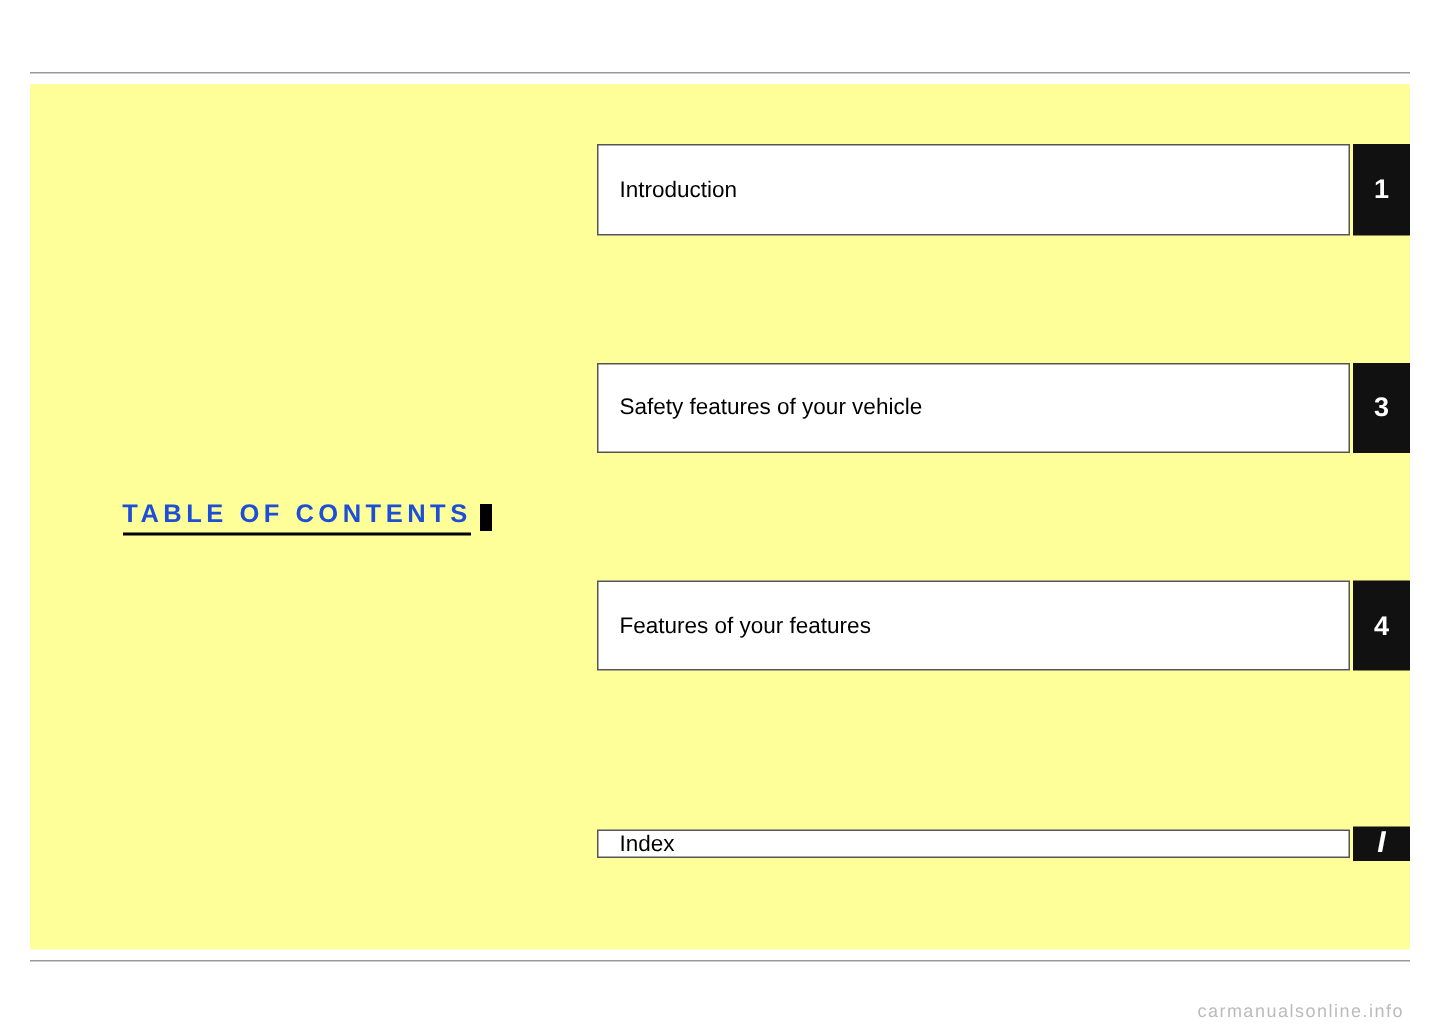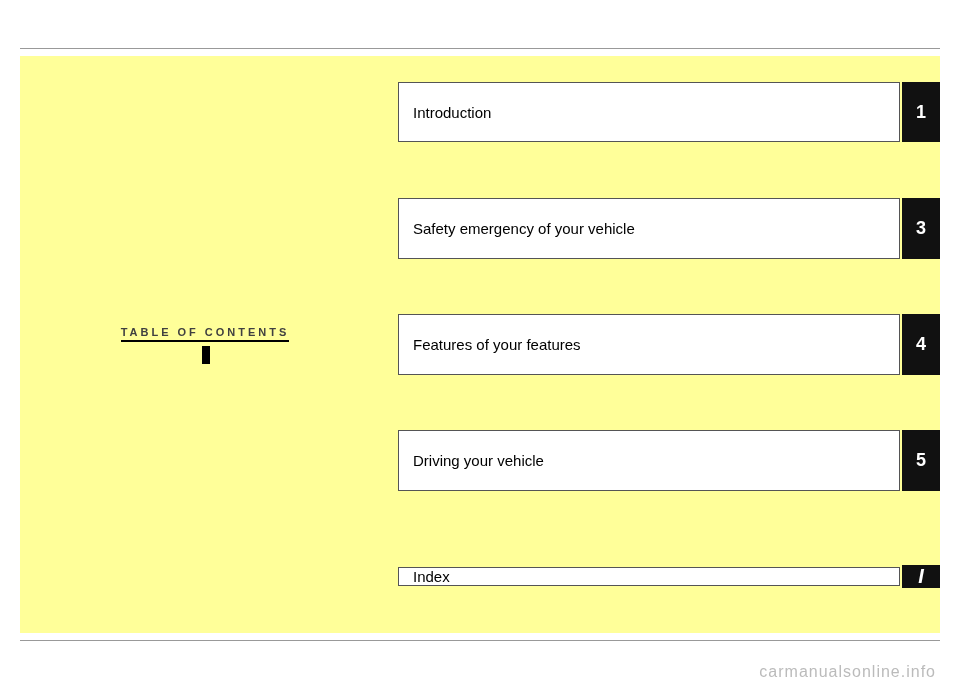--- a/index.html
+++ b/index.html
@@ -49,29 +49,28 @@
       background: #ffff99;
       width: 370px;
       flex-shrink: 0;
       display: flex;
       align-items: center;
       justify-content: center;
       position: relative;
     }
 
     .toc-title {
-      font-size: 11px;
+      font-size: 17px;
       font-weight: bold;
       letter-spacing: 3px;
-      color: #404040;
+      color: #1d4ed8;
       text-transform: uppercase;
       display: flex;
       align-items: center;
       gap: 4px;
-      flex-direction: column;
     }
 
     .toc-title-underline {
       border-bottom: 2px solid #000;
       padding-bottom: 2px;
     }
 
     .toc-cursor {
       display: inline-block;
       width: 8px;
@@ -130,21 +129,21 @@
 
     .toc-item-number.index-num {
       font-style: italic;
       font-size: 20px;
     }
 
     .watermark {
       position: absolute;
       bottom: 8px;
       right: 24px;
-      font-size: 16px;
+      font-size: 12px;
       color: #bbb;
       letter-spacing: 1px;
     }
   </style>
 </head>
 <body>
 
 <div class="top-line"></div>
 <div class="bottom-line"></div>
 
@@ -155,30 +154,26 @@
       <span class="toc-cursor"></span>
     </div>
   </div>
 
   <div class="right-panel" id="toc-list">
   <div class="toc-row">
         <div class="toc-item-label">Introduction</div>
         <div class="toc-item-number">1</div>
       </div>
       <div class="toc-row">
-        <div class="toc-item-label">Safety emergency of your vehicle</div>
+        <div class="toc-item-label">Safety features of your vehicle</div>
         <div class="toc-item-number">3</div>
       </div>
       <div class="toc-row">
         <div class="toc-item-label">Features of your features</div>
         <div class="toc-item-number">4</div>
-      </div>
-      <div class="toc-row">
-        <div class="toc-item-label">Driving your vehicle</div>
-        <div class="toc-item-number">5</div>
       </div>
       <div class="toc-row">
         <div class="toc-item-label">Index</div>
         <div class="toc-item-number index-num">I</div>
       </div>
     </div>
 </div>
 
 <div class="watermark">carmanualsonline.info</div>
 

